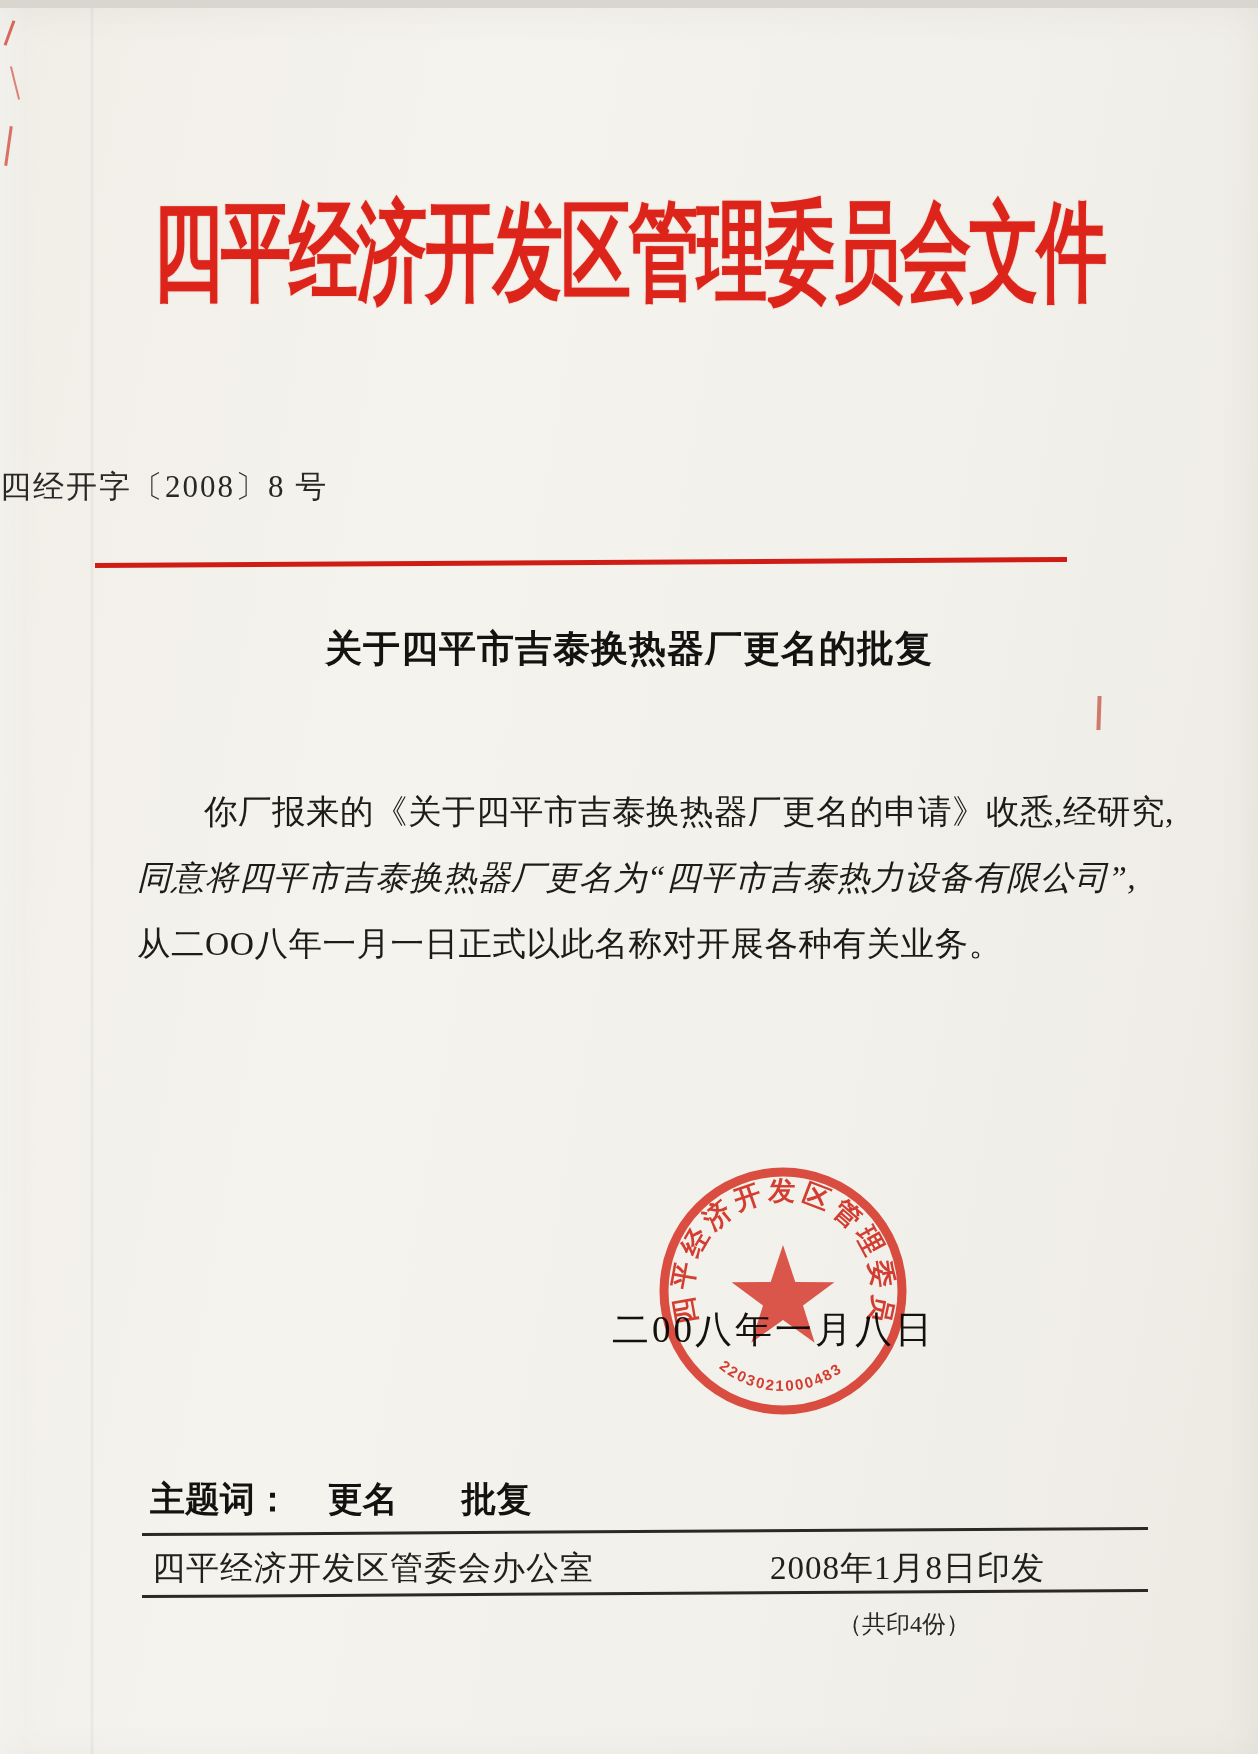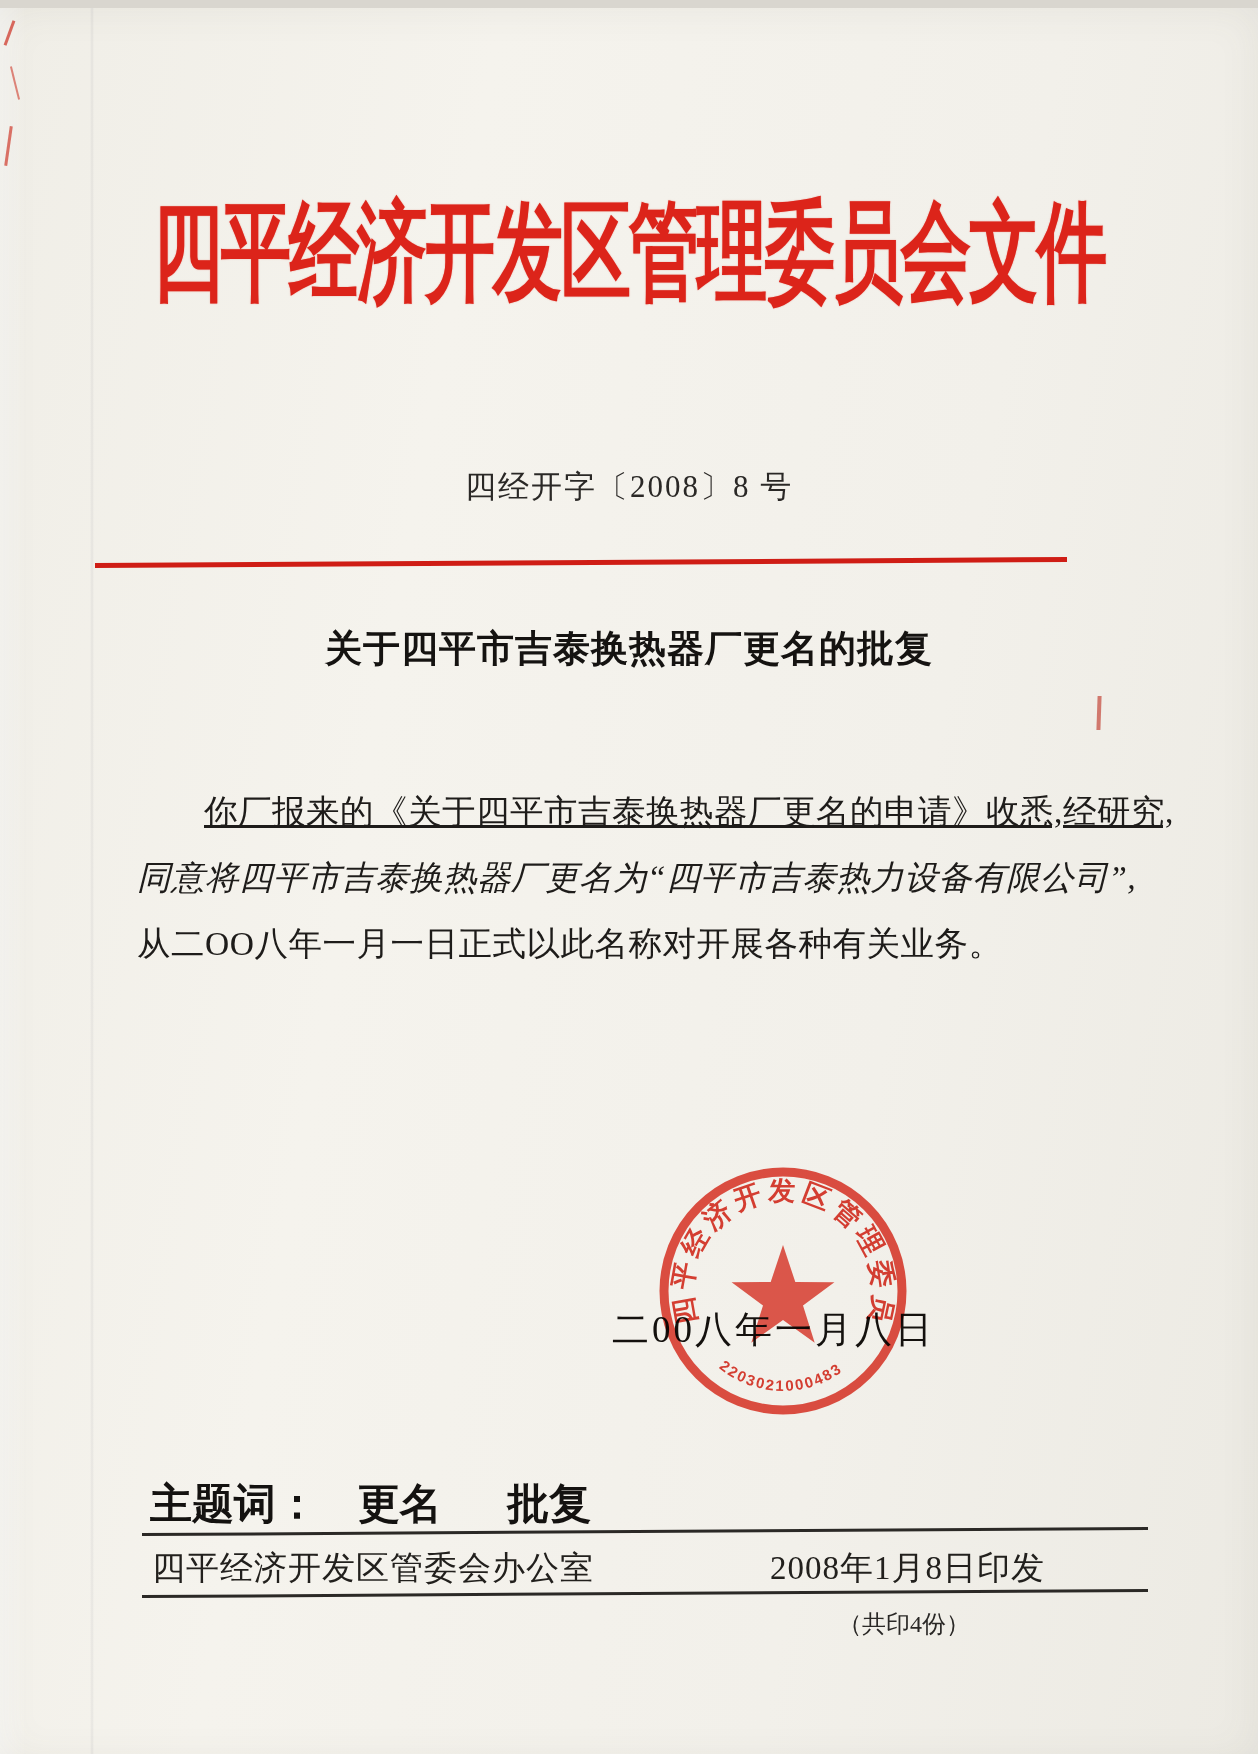--- a/index.html
+++ b/index.html
@@ -18,21 +18,21 @@
     position:absolute; left:0; right:0; top:198px;
     text-align:center; white-space:nowrap;
     font-family:"Liberation Serif", serif;
     font-weight:bold; font-size:70px; letter-spacing:-2px;
     color:#dc241a;
     transform:scaleY(1.55); transform-origin:50% 50%;
     text-shadow:0 0 1px rgba(220,36,26,.55);
   }
   .doc-number {
     position:absolute; left:0; right:0; top:458px;
-    text-align:center; font-size:31px; letter-spacing:2px; color:#2a2826;
+    text-align:left; font-size:31px; letter-spacing:2px; color:#2a2826;
   }
   .red-rule {
     position:absolute; left:95px; top:552px; width:972px; height:5px;
     background:#cf1d15; transform:rotate(-0.35deg);
   }
   .doc-title {
     position:absolute; left:0; right:0; top:616px;
     text-align:center; font-family:"Liberation Sans", sans-serif;
     font-weight:bold; font-size:37px; letter-spacing:1px; color:#151311;
   }
@@ -45,21 +45,21 @@
     position:absolute; left:612px; top:1297px;
     font-size:37px; letter-spacing:3px; color:#14110e;
   }
   .seal {
     position:absolute; left:652px; top:1152px; width:262px; height:262px;
     opacity:.93; mix-blend-mode:multiply;
   }
   .subject-row {
     position:absolute; left:150px; top:1468px;
     font-family:"Liberation Sans", sans-serif; font-weight:bold;
-    font-size:42px; color:#141210; white-space:nowrap;
+    font-size:35px; color:#141210; white-space:nowrap;
   }
   .subject-row .term1 { margin-left:28px; }
   .subject-row .term2 { margin-left:54px; }
   .rule-thin {
     position:absolute; left:142px; width:1006px; height:3px;
     background:#2b2926; transform:rotate(-0.35deg);
   }
   .rule-top { top:1522px; }
   .rule-bottom { top:1584px; }
   .footer-office {
@@ -90,21 +90,21 @@
     <div class="artifact a2"></div>
     <div class="artifact a3"></div>
     <div class="artifact a4"></div>
 
     <div class="header-title">四平经济开发区管理委员会文件</div>
     <div class="doc-number">四经开字〔2008〕8 号</div>
     <div class="red-rule"></div>
 
     <div class="doc-title">关于四平市吉泰换热器厂更名的批复</div>
 
-    <div class="body-line indent" style="top:782px;text-decoration:underline;">你厂报来的《关于四平市吉泰换热器厂更名的申请》收悉,经研究,</div>
+    <div class="body-line indent" style="top:782px;">你厂报来的《关于四平市吉泰换热器厂更名的申请》收悉,经研究,</div>
     <div class="body-line" style="top:848px;font-style:italic;">同意将四平市吉泰换热器厂更名为“四平市吉泰热力设备有限公司”,</div>
     <div class="body-line" style="top:914px;">从二OO八年一月一日正式以此名称对开展各种有关业务。</div>
 
     <div class="issue-date">二00八年一月八日</div>
 
     <svg class="seal" viewBox="0 0 262 262" aria-hidden="true">
       <circle cx="131" cy="131" r="119" fill="none" stroke="#e23a2c" stroke-width="9" opacity="0.95"></circle>
       <path d="M131,85 L143.3,122 L182.4,122.3 L151,145.5 L162.7,182.7 L131,160 L99.3,182.7 L111,145.5 L79.6,122.3 L118.7,122 Z" fill="#e03528" opacity="0.88"></path>
       <path id="sealArc" d="M45.5,162.1 A91,91 0 1 1 216.5,162.1" fill="none"></path>
       <text font-size="27" font-weight="bold" fill="#dd3225" letter-spacing="5" font-family="'Liberation Sans', sans-serif">

